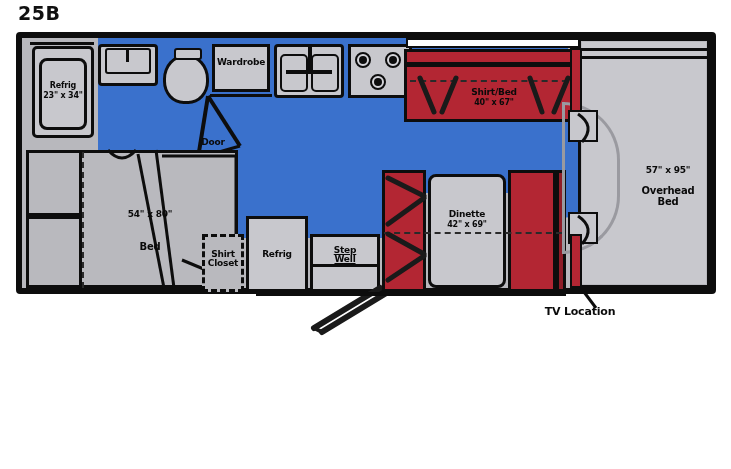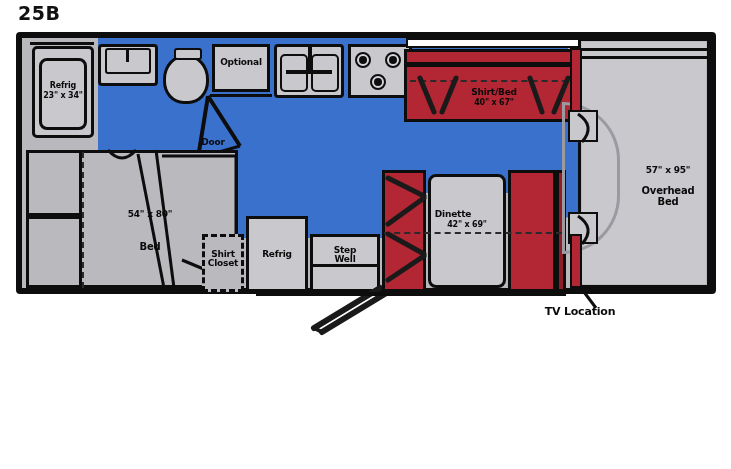--- a/index.html
+++ b/index.html
@@ -84,21 +84,21 @@
     <div class="fill lightgray ol" style="left:76px;top:6px;width:60px;height:42px;border-radius:4px;"></div>
     <div class="fill lightgray ol2" style="left:83px;top:10px;width:46px;height:26px;border-radius:3px;"></div>
     <div class="vline" style="left:104px;top:10px;width:3px;height:14px;"></div>
 
     <div class="fill lightgray ol" style="left:141px;top:16px;width:46px;height:50px;border-radius:50% 50% 45% 45%;"></div>
     <div class="fill lightgray ol2" style="left:152px;top:10px;width:28px;height:12px;border-radius:3px;"></div>
 
     <div class="hline" style="left:8px;top:4px;width:64px;height:3px;"></div>
 
     <div class="fill lightgray ol" style="left:190px;top:6px;width:58px;height:48px;"></div>
-    <div class="lbl s9" style="left:188px;top:20px;width:62px;">Optional</div>
+    <div class="lbl s9" style="left:188px;top:20px;width:62px;">Wardrobe</div>
     <div class="hline" style="left:188px;top:56px;width:62px;height:3px;"></div>
 
     <svg width="700" height="262">
       <line x1="186" y1="58" x2="218" y2="108" stroke="#0d0d0d" stroke-width="4"></line>
       <line x1="186" y1="58" x2="176" y2="120" stroke="#0d0d0d" stroke-width="4"></line>
       <line x1="176" y1="120" x2="218" y2="108" stroke="#0d0d0d" stroke-width="3"></line>
     </svg>
     <div class="lbl s9" style="left:168px;top:100px;width:46px;">Door</div>
 
     <div class="fill lightgray ol" style="left:252px;top:6px;width:70px;height:54px;border-radius:4px;"></div>
@@ -152,21 +152,21 @@
                 border-left:3px dashed #0d0d0d;border-right:3px dashed #0d0d0d;
                 border-top:3px dashed #0d0d0d;border-bottom:3px dashed #0d0d0d;"></div>
     <div class="lbl s9" style="left:180px;top:212px;width:42px;">Shirt
 Closet</div>
 
     <div class="fill lightgray ol" style="left:224px;top:178px;width:62px;height:76px;"></div>
     <div class="lbl s9" style="left:224px;top:212px;width:62px;">Refrig</div>
 
     <div class="fill lightgray ol" style="left:288px;top:196px;width:70px;height:58px;"></div>
     <div class="hline" style="left:288px;top:226px;width:70px;height:3px;"></div>
-    <div class="lbl s9" style="left:300px;top:208px;width:46px;">Step
+    <div class="lbl s9" style="left:300px;top:208px;width:46px;text-decoration:underline;">Step
 Well</div>
 
     <svg width="700" height="300">
       <line x1="358" y1="250" x2="292" y2="290" stroke="#1a1a1a" stroke-width="6" stroke-linecap="round"></line>
       <line x1="366" y1="254" x2="300" y2="294" stroke="#1a1a1a" stroke-width="6" stroke-linecap="round"></line>
       <line x1="292" y1="290" x2="300" y2="294" stroke="#1a1a1a" stroke-width="4"></line>
     </svg>
 
     <div class="fill red ol" style="left:360px;top:132px;width:44px;height:122px;"></div>
     <div class="fill lightgray ol" style="left:406px;top:136px;width:78px;height:114px;border-radius:8px;"></div>
@@ -175,21 +175,21 @@
 
     <div class="dash-h" style="left:362px;top:194px;width:178px;"></div>
 
     <svg width="700" height="262">
       <line x1="366" y1="140" x2="402" y2="158" stroke="#1a1a1a" stroke-width="5" stroke-linecap="round"></line>
       <line x1="366" y1="186" x2="402" y2="160" stroke="#1a1a1a" stroke-width="5" stroke-linecap="round"></line>
       <line x1="366" y1="196" x2="402" y2="216" stroke="#1a1a1a" stroke-width="5" stroke-linecap="round"></line>
       <line x1="366" y1="242" x2="402" y2="218" stroke="#1a1a1a" stroke-width="5" stroke-linecap="round"></line>
     </svg>
 
-    <div class="lbl s9" style="left:392px;top:172px;width:78px;">Dinette</div>
+    <div class="lbl s9" style="left:406px;top:172px;width:78px;">Dinette</div>
     <div class="lbl s8" style="left:406px;top:183px;width:78px;">42" x 69"</div>
 
     <div class="hline" style="left:234px;top:254px;width:310px;height:4px;"></div>
 
     <div class="fill gray ol" style="left:556px;top:0px;width:132px;height:250px;"></div>
     <div class="fill lightgray" style="left:560px;top:4px;width:124px;height:242px;"></div>
     <div class="hline" style="left:558px;top:10px;width:128px;height:3px;"></div>
     <div class="hline" style="left:558px;top:18px;width:128px;height:3px;"></div>
 
     <div class="fill" style="left:540px;top:64px;width:58px;height:152px;

